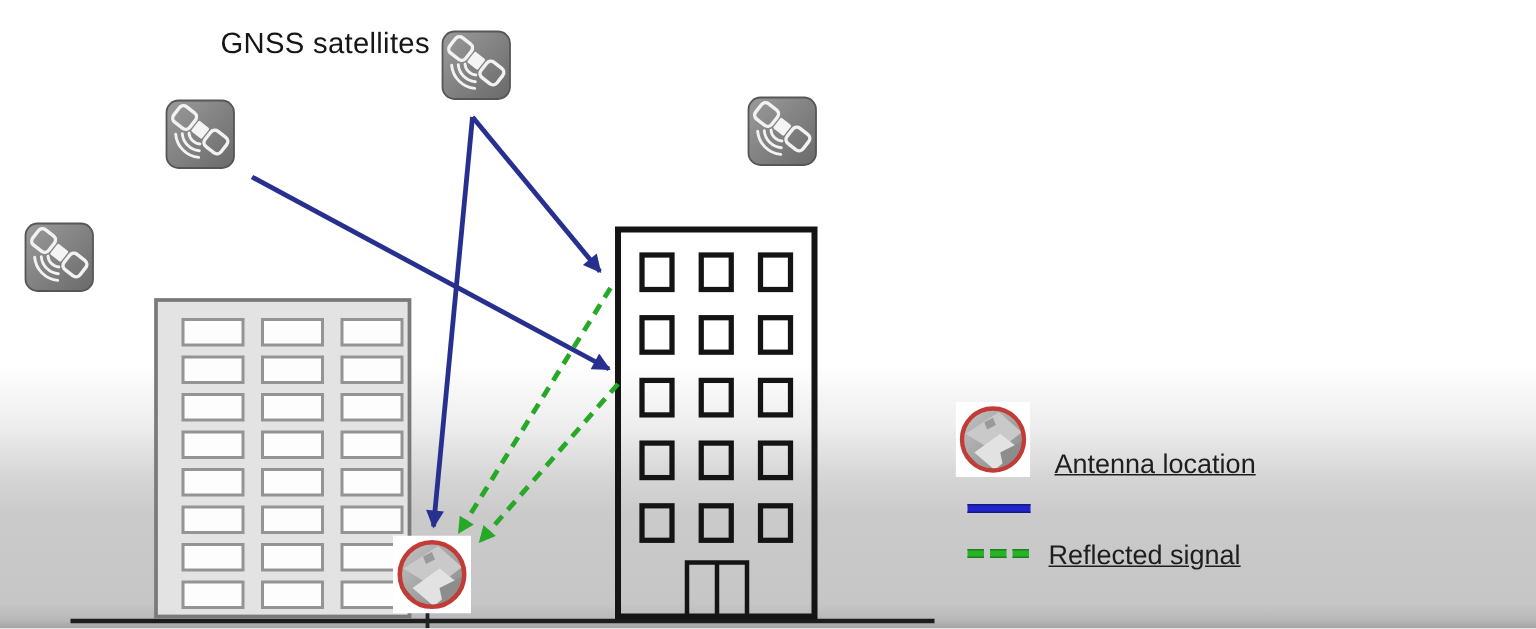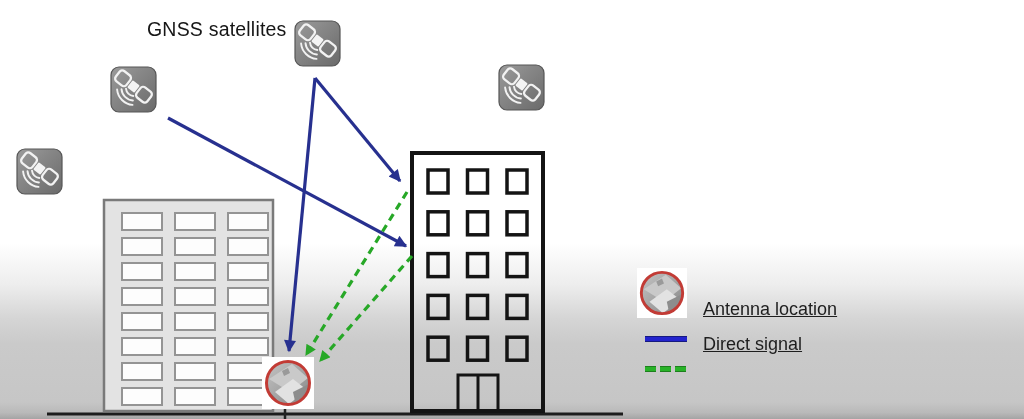--- a/index.html
+++ b/index.html
@@ -184,21 +184,21 @@
       </g>
   </svg>
 
   <div class="legend">
     <svg class="lg-ant" width="50" height="50" viewBox="0 0 52 52">
         <use href="#ant-sym"></use>
       </svg>
     <span class="lg-label antenna">Antenna location</span>
 
     <span class="sw-direct"></span>
-    <span class="lg-label direct">Direct signal</span>
 
     <span class="sw-reflected">
       <span class="dash d1"></span>
       <span class="dash d2"></span>
       <span class="dash d3"></span>
     </span>
+    <span class="lg-label reflected">Reflected signal</span>
   </div>
 </div>
 
 </body></html>

